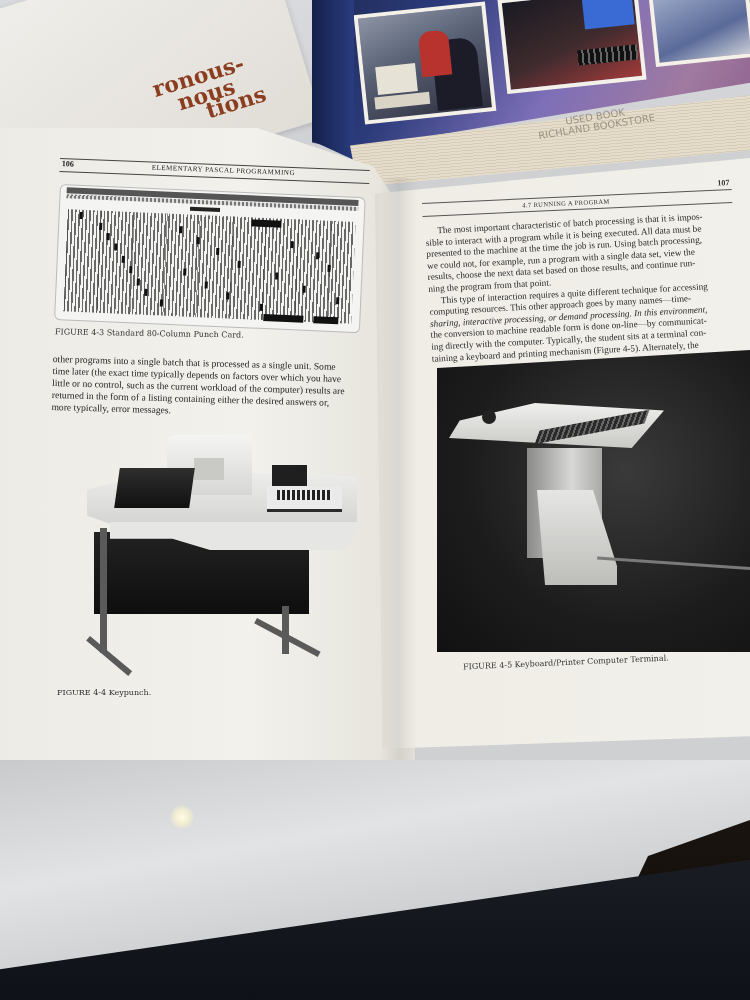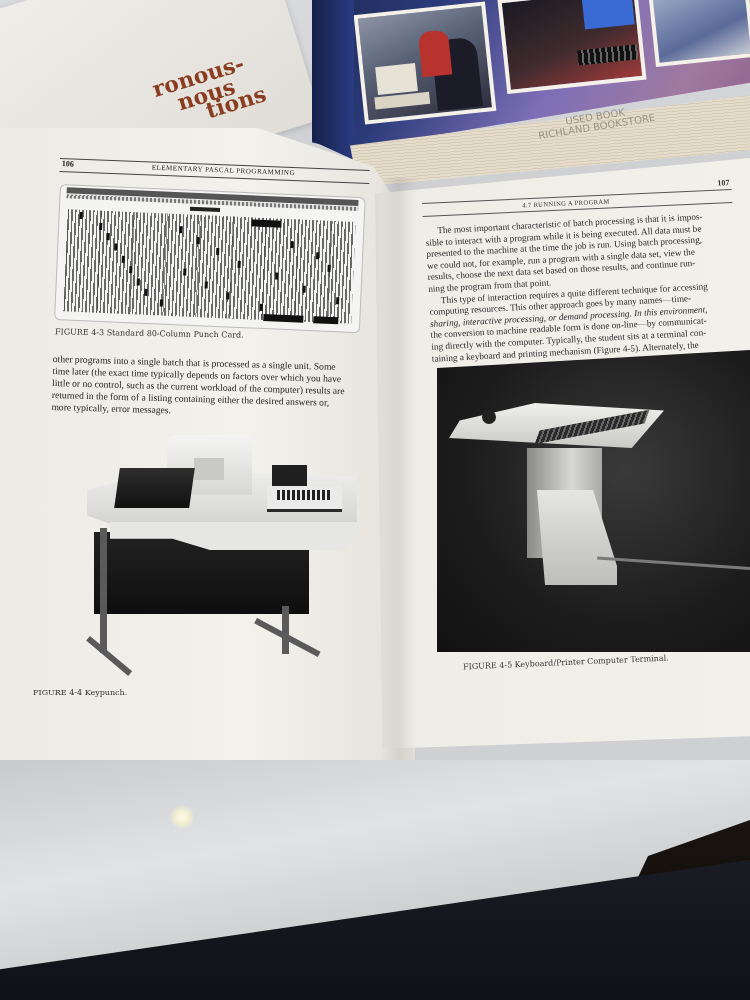--- a/index.html
+++ b/index.html
@@ -112,21 +112,21 @@
       repeating-linear-gradient(90deg, rgba(0,0,0,0.55) 0 1px, transparent 1px 33px),
       repeating-linear-gradient(0deg, transparent 0 7px, rgba(0,0,0,0.0) 7px 10px),
       repeating-linear-gradient(90deg, #3a3a3a 0 1.5px, #f4f4f2 1.5px 3.6px);
     opacity: 0.75;
   }
   .card-holes { position:absolute; left: 8px; top: 24px; right: 8px; bottom: 8px; }
   .hole { position:absolute; width: 3px; height: 7px; background:#111; }
 
   .cap { position:absolute; font-family: "DejaVu Serif", serif; font-size: 8px; color:#333; }
   .cap.c43 { left: 55px; top: 211px; transform: rotate(1deg); }
-  .cap.c44 { left: 33px; top: 570px; }
+  .cap.c44 { left: 57px; top: 570px; }
   .cap.c45 { left: 463px; top: 540px; transform: rotate(-2.5deg); }
 
   .para-left {
     position: absolute; left: 53px; top: 235px; width: 325px;
     font-size: 9.6px; line-height: 12px; color: #1d1d1d;
     transform: rotate(1.6deg); transform-origin: left top;
   }
   .para-left p { white-space: nowrap; }
 
   

